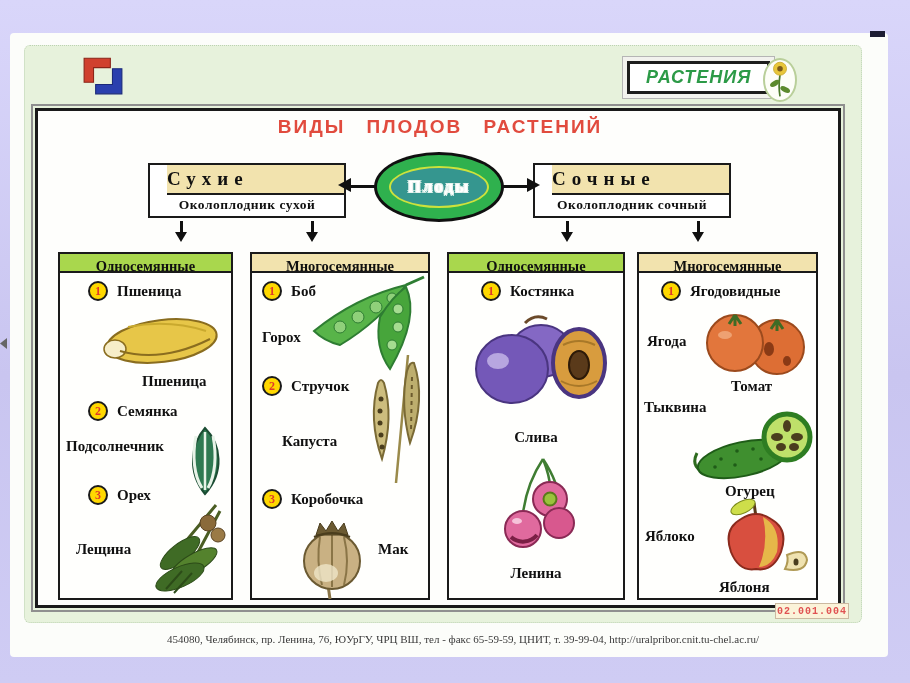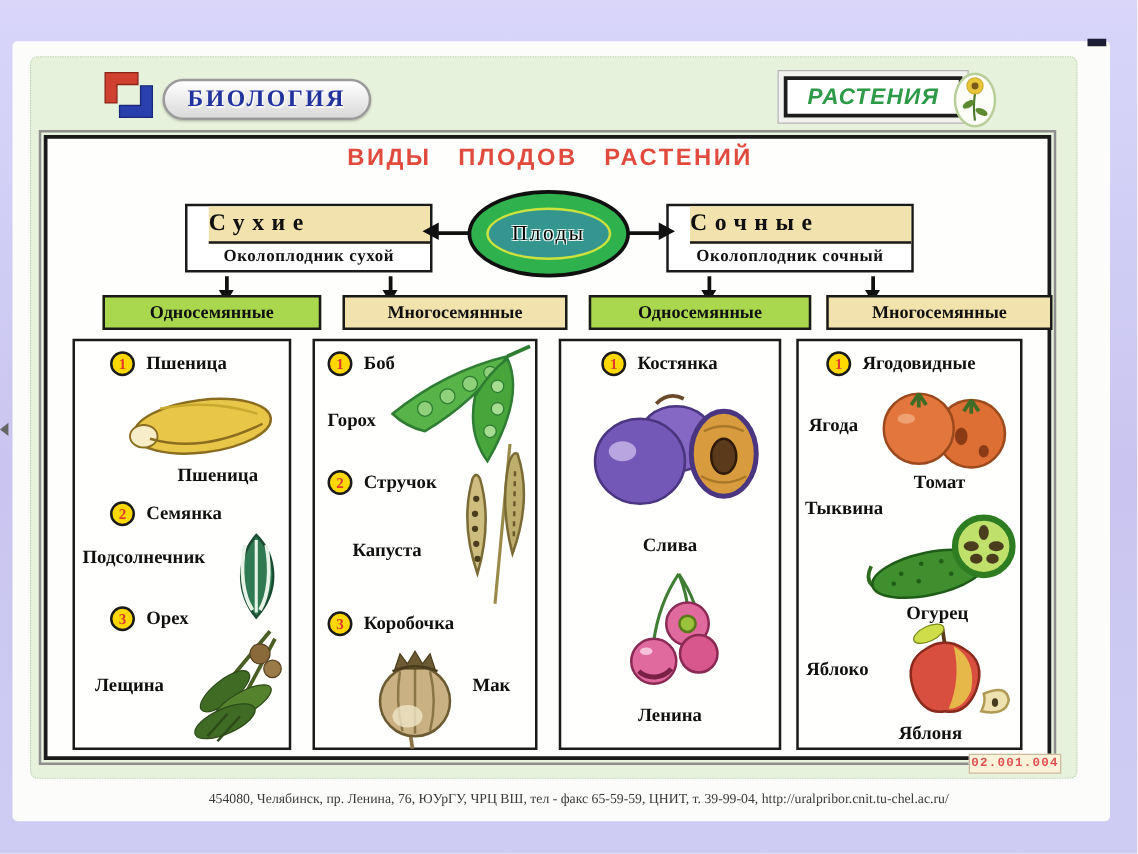--- a/index.html
+++ b/index.html
@@ -42,43 +42,43 @@
                    letter-spacing:2px; word-spacing:14px; color:#e14b3e; }
 
   
   .oval-outer { position:absolute; left:374px; top:152px; width:130px; height:70px;
                 background:#101010; border-radius:50%; }
   .oval-green { position:absolute; left:3px; top:3px; right:3px; bottom:3px;
                 background:#2fb14e; border-radius:50%; }
   .oval-teal  { position:absolute; left:12px; top:11px; right:12px; bottom:11px;
                 background:#35968f; border:2px solid #cde23c; border-radius:50%;
                 display:flex; align-items:center; justify-content:center; }
-  .oval-teal span { font-weight:normal; font-size:17px; letter-spacing:2px; color:#000000;
+  .oval-teal span { font-weight:bold; font-size:17px; letter-spacing:2px; color:#ffffff;
                     text-shadow:1px 1px 0 #e8f4ef, -1px -1px 0 #e8f4ef, 1px -1px 0 #e8f4ef, -1px 1px 0 #e8f4ef; }
 
   
   .branch { position:absolute; width:198px; border:2px solid #1a1a1a; background:#fff; }
   .branch-top { background:#f2e3ae; border-bottom:2px solid #1a1a1a; text-align:left;
                 padding:3px 0; font-weight:bold; font-size:19px; letter-spacing:6px; color:#101010;margin-left:17px; }
   .branch-sub { text-align:center; padding:2px 0 3px; font-weight:bold; font-size:13.5px;
                 letter-spacing:0.5px; color:#101010; }
 
   .hline { position:absolute; height:3px; background:#101010; }
   .arrow-left  { position:absolute; width:0; height:0; border-top:7px solid transparent;
                  border-bottom:7px solid transparent; border-right:13px solid #101010; }
   .arrow-right { position:absolute; width:0; height:0; border-top:7px solid transparent;
                  border-bottom:7px solid transparent; border-left:13px solid #101010; }
   .vline { position:absolute; width:3px; background:#101010; }
   .arrow-down { position:absolute; width:0; height:0; border-left:6px solid transparent;
                 border-right:6px solid transparent; border-top:10px solid #101010; }
 
   
-  .col-header { position:absolute; top:236px; height:28px; border:2px solid #1a1a1a;
+  .col-header { position:absolute; top:252px; height:28px; border:2px solid #1a1a1a;
                 display:flex; align-items:center; justify-content:center;
-                font-weight:bold; font-size:14.5px; color:#101010;margin-left:24px; }
+                font-weight:bold; font-size:14.5px; color:#101010; }
   .col-header.green { background:#a9d74d; }
   .col-header.tan   { background:#f2e3ae; }
   .col-body { position:absolute; top:271px; height:329px; border:2px solid #1a1a1a; background:#fffffd; }
 
   .circle-num { display:inline-flex; width:20px; height:20px; border-radius:50%;
                 background:#ffd800; border:2px solid #1a1a1a; align-items:center; justify-content:center;
                 font-weight:bold; font-size:12px; color:#e03a2a; flex:0 0 auto; }
   .trow { position:absolute; display:flex; align-items:center; gap:9px; }
   .type-label { font-weight:bold; font-size:15px; color:#101010; }
   .example-label { position:absolute; font-weight:bold; font-size:15px; color:#101010; }
@@ -99,23 +99,20 @@
 <div class="stage">
   <div class="edge-mark"></div>
   <div class="card"></div>
   <div class="corner-mark"></div>
   <div class="green-inner"></div>
 
   <svg class="logo" viewBox="0 0 40 38">
     <path d="M2 2 L27 2 L27 11 L11 11 L11 25 L2 25 Z" fill="#d0402e" stroke="#8a2418" stroke-width="1"></path>
     <path d="M38 12 L38 36 L13 36 L13 27 L29 27 L29 12 Z" fill="#2a3fae" stroke="#1a2878" stroke-width="1"></path>
   </svg>
-  <div class="brand-pill">
-    <span>БИОЛОГИЯ</span>
-  </div>
   <div class="subject-outer">
     <div class="subject-box">
       <span>РАСТЕНИЯ</span>
     </div>
   </div>
   <div class="flower-badge">
     <svg width="26" height="38" viewBox="0 0 30 42">
       <path d="M15 15 Q13 28 15 40" stroke="#4c7a2c" stroke-width="2" fill="none"></path>
       <ellipse cx="9" cy="25" rx="6" ry="3" fill="#5c8a2e" transform="rotate(-30 9 25)"></ellipse>
       <ellipse cx="21" cy="32" rx="6" ry="3" fill="#5c8a2e" transform="rotate(25 21 32)"></ellipse>

